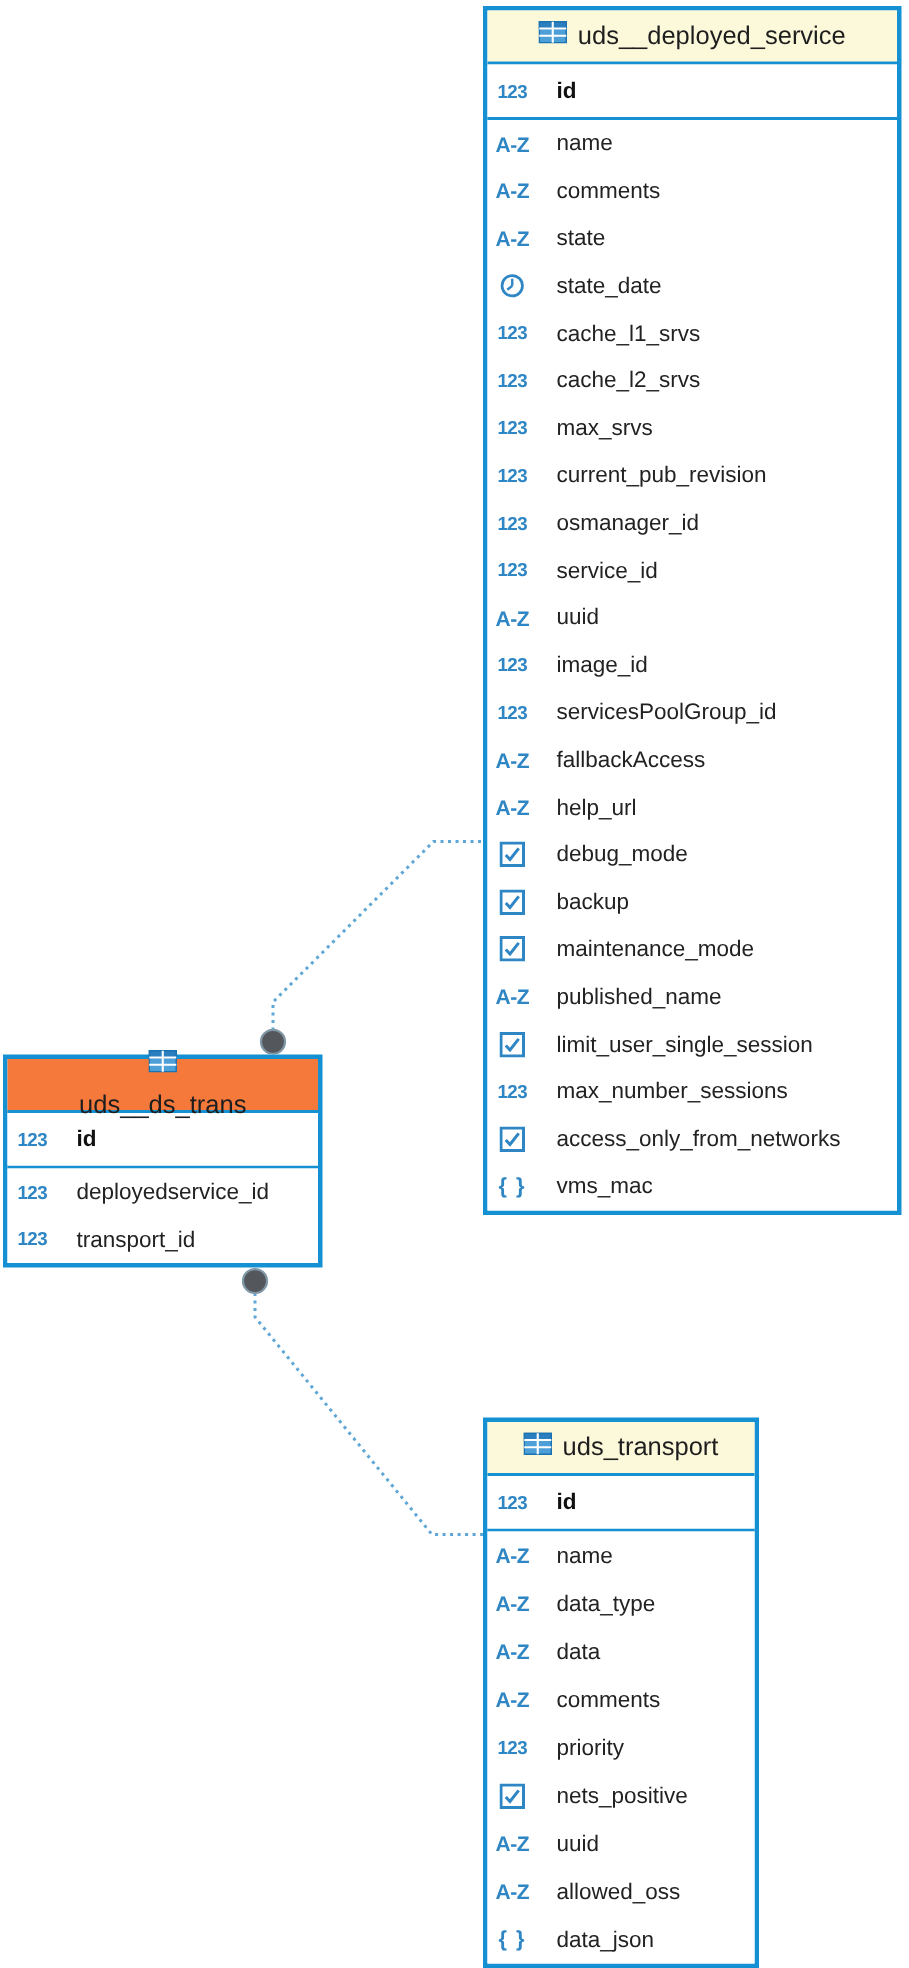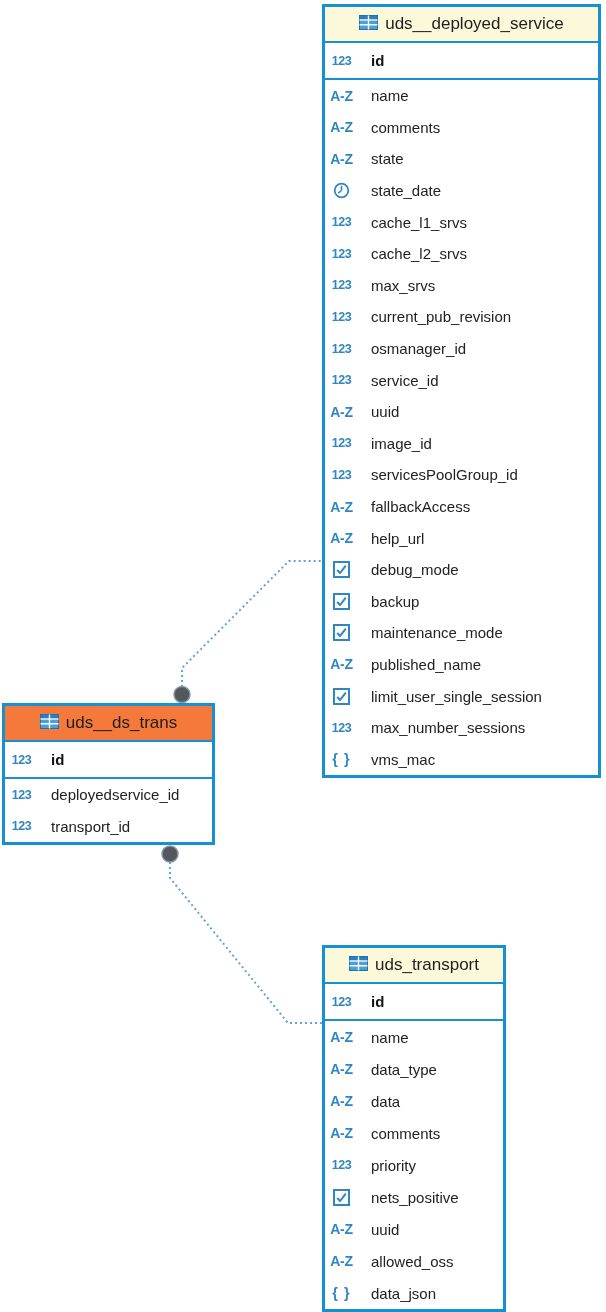--- a/index.html
+++ b/index.html
@@ -18,21 +18,21 @@
   .rel-layer{position:absolute;left:0;top:0;width:606px;height:1312px;}
   .tcard{
     position:absolute;box-sizing:border-box;background:#ffffff;
     border:3px solid var(--blue);
   }
   .thead{
     height:34px;display:flex;align-items:center;justify-content:center;
     gap:7px;border-bottom:2px solid var(--blue);
   }
   .thead.cream{background:var(--cream);}
-  .thead.orange{background:var(--orange);}
+  .thead.orange{background:var(--orange);flex-direction:column;}
   .ttitle{font-size:17px;color:#1e1e1e;white-space:nowrap;}
   .sec-pk{border-bottom:2px solid var(--blue);}
   .row{
     display:flex;align-items:center;height:var(--rowh,31.6px);
     padding-left:4px;background:#ffffff;gap:12px;
   }
   .row.pk{height:35px;}
   .row.pk .c-label{font-weight:bold;color:#111;}
   .c-icon{
     width:25px;margin-right:5px;flex:none;
@@ -183,20 +183,29 @@
               <path d="M4.2 9 L7 12 L12.8 4.6" fill="none" stroke="#2f86c4" stroke-width="2"></path>
             </svg>
           </span>
           <span class="c-label">limit_user_single_session</span>
         </div>
         <div class="row">
           <span class="c-icon number">123</span>
           <span class="c-label">max_number_sessions</span>
         </div>
         <div class="row">
+          <span class="c-icon boolean">
+            <svg width="17" height="17" viewBox="0 0 17 17">
+              <rect x="1" y="1" width="15" height="15" fill="#ffffff" stroke="#2f86c4" stroke-width="2"></rect>
+              <path d="M4.2 9 L7 12 L12.8 4.6" fill="none" stroke="#2f86c4" stroke-width="2"></path>
+            </svg>
+          </span>
+          <span class="c-label">access_only_from_networks</span>
+        </div>
+        <div class="row">
           <span class="c-icon json">{ }</span>
           <span class="c-label">vms_mac</span>
         </div>
       </div>
   </div>
 
   <div class="tcard tbl-dst" style="left:2px;top:703px;width:213px;">
     <div class="thead orange">
       <span class="t-icon">
         <svg width="19" height="15" viewBox="0 0 19 15">

